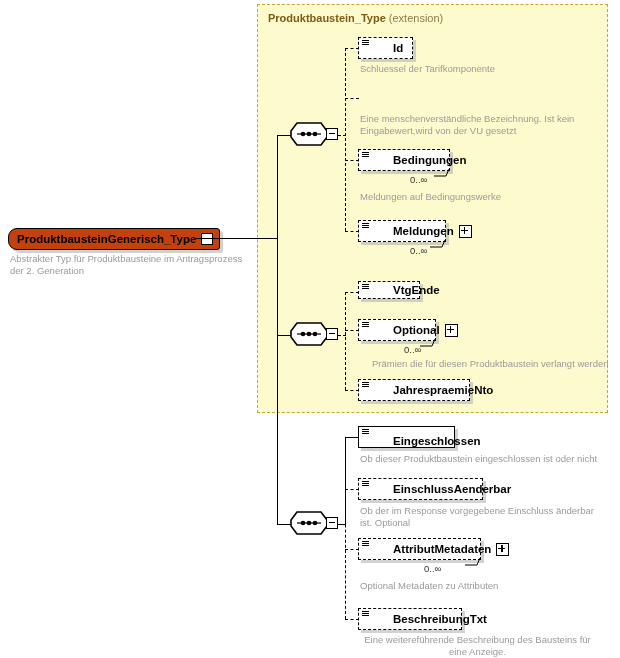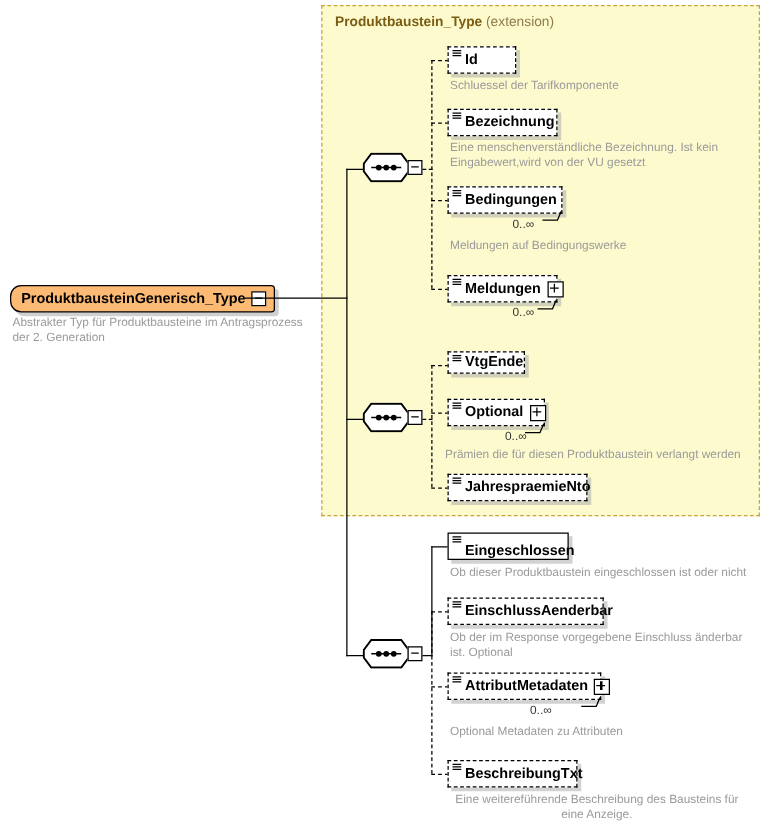--- a/index.html
+++ b/index.html
@@ -26,21 +26,21 @@
     color:#7a5c13;
     font-weight:bold;
     white-space:nowrap;
   }
   .type-panel-title .ext{font-weight:normal;color:#8c7a4a;}
 
   
   .root-node{
     position:absolute;
     box-sizing:border-box;
-    background:#fdba74;
+    background:#c2410c;
     border:1.4px solid #000000;
     border-radius:9px 3px 3px 9px;
     display:flex;align-items:center;
     padding:0 6px 0 8px;
     font-size:11.5px;font-weight:bold;color:#000;
     white-space:nowrap;
     box-shadow:3px 3px 0 rgba(150,150,150,.45);
   }
   .root-desc{
     position:absolute;
@@ -54,21 +54,21 @@
     box-sizing:border-box;
     background:#ffffff;
     display:flex;align-items:center;
     padding-left:13px;padding-right:6px;
     font-size:11.5px;font-weight:bold;color:#000;
     white-space:nowrap;
     box-shadow:3px 3px 0 rgba(165,165,165,.5);
   }
   .elem.optional{border:1.3px dashed #000;}
   .elem.required{border:1.4px solid #000;align-items:flex-end;}
-  .elem .nm{display:inline-block;}
+  .elem .nm{display:inline-block;margin-left:21px;}
 
   
   .elem .glyph{
     position:absolute;left:3px;top:2px;
     width:7px;height:6px;
   }
   .elem .glyph i{
     display:block;background:#000;height:1px;margin-bottom:1px;
   }
   .elem .glyph i:nth-child(1){width:7px;}
@@ -194,28 +194,20 @@
     <span class="glyph">
         <i></i>
         <i></i>
         <i></i>
       </span>
     <span class="nm">Id</span>
   </div>
   <div class="desc" style="left:360px;top:63px;width:230px;">Schluessel der Tarifkomponente</div>
 
   <div class="dash-h" style="left:345px;top:98px;width:14px;"></div>
-  <div class="elem optional" style="left:358px;top:87px;height:22px;width:88px;">
-    <span class="glyph">
-        <i></i>
-        <i></i>
-        <i></i>
-      </span>
-    <span class="nm">Bezeichnung</span>
-  </div>
   <div class="desc" style="left:360px;top:113px;width:228px;">Eine menschenverständliche Bezeichnung. Ist kein Eingabewert,wird von der VU gesetzt</div>
 
   <div class="dash-h" style="left:345px;top:160px;width:14px;"></div>
   <div class="elem optional" style="left:358px;top:149px;height:22px;width:92px;">
     <span class="glyph">
         <i></i>
         <i></i>
         <i></i>
       </span>
     <span class="nm">Bedingungen</span>
@@ -271,21 +263,21 @@
         <i></i>
         <i></i>
       </span>
     <span class="nm">Optional</span>
     <span class="plus-box"></span>
     <svg class="fold" viewBox="0 0 16 9">
       <polyline points="0,8 12,8 15,1" fill="none" stroke="#000" stroke-width="1"></polyline>
     </svg>
   </div>
   <div class="occurs" style="left:404px;top:344px;">0..∞</div>
-  <div class="desc" style="left:356px;top:358px;width:240px;">Prämien die für diesen Produktbaustein verlangt werden</div>
+  <div class="desc" style="left:372px;top:358px;width:240px;">Prämien die für diesen Produktbaustein verlangt werden</div>
 
   <div class="dash-h" style="left:345px;top:390px;width:14px;"></div>
   <div class="elem optional" style="left:358px;top:379px;height:22px;width:112px;">
     <span class="glyph">
         <i></i>
         <i></i>
         <i></i>
       </span>
     <span class="nm">JahrespraemieNto</span>
   </div>

